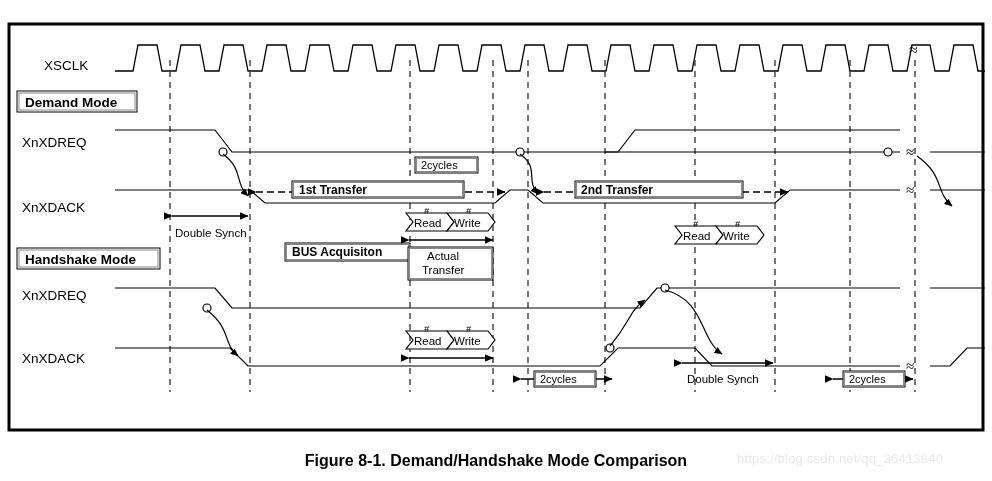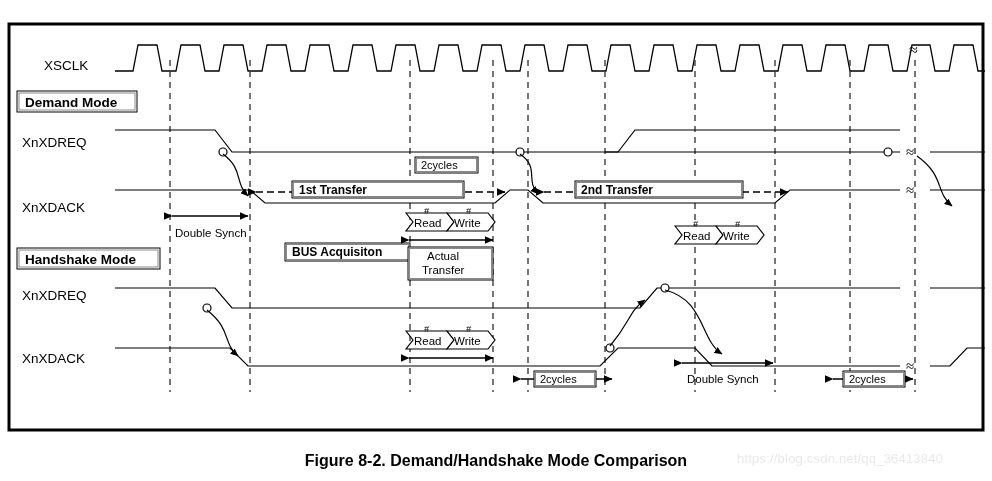--- a/index.html
+++ b/index.html
@@ -196,13 +196,13 @@
   <g>
     <line x1="833" y1="379" x2="913" y2="379" stroke="#000" stroke-width="1.4" marker-start="url(#ah)" marker-end="url(#ah)"></line>
     <rect x="843" y="371" width="62" height="16" fill="#fff" stroke="#000" stroke-width="1"></rect>
     <rect x="844.5" y="372.5" width="59" height="13" fill="#fff" stroke="#8a8a8a" stroke-width="1"></rect>
     <text x="849" y="383" font-size="11" fill="#000">2cycles</text>
   </g>
 </svg>
 </div>
 
 <div class="wm">https://blog.csdn.net/qq_36413840</div>
-<div class="cap"><span>Figure 8-2. Demand/Handshake Mode Comparison</span></div>
+<div class="cap"><span>Figure 8-1. Demand/Handshake Mode Comparison</span></div>
 
 </body></html>

